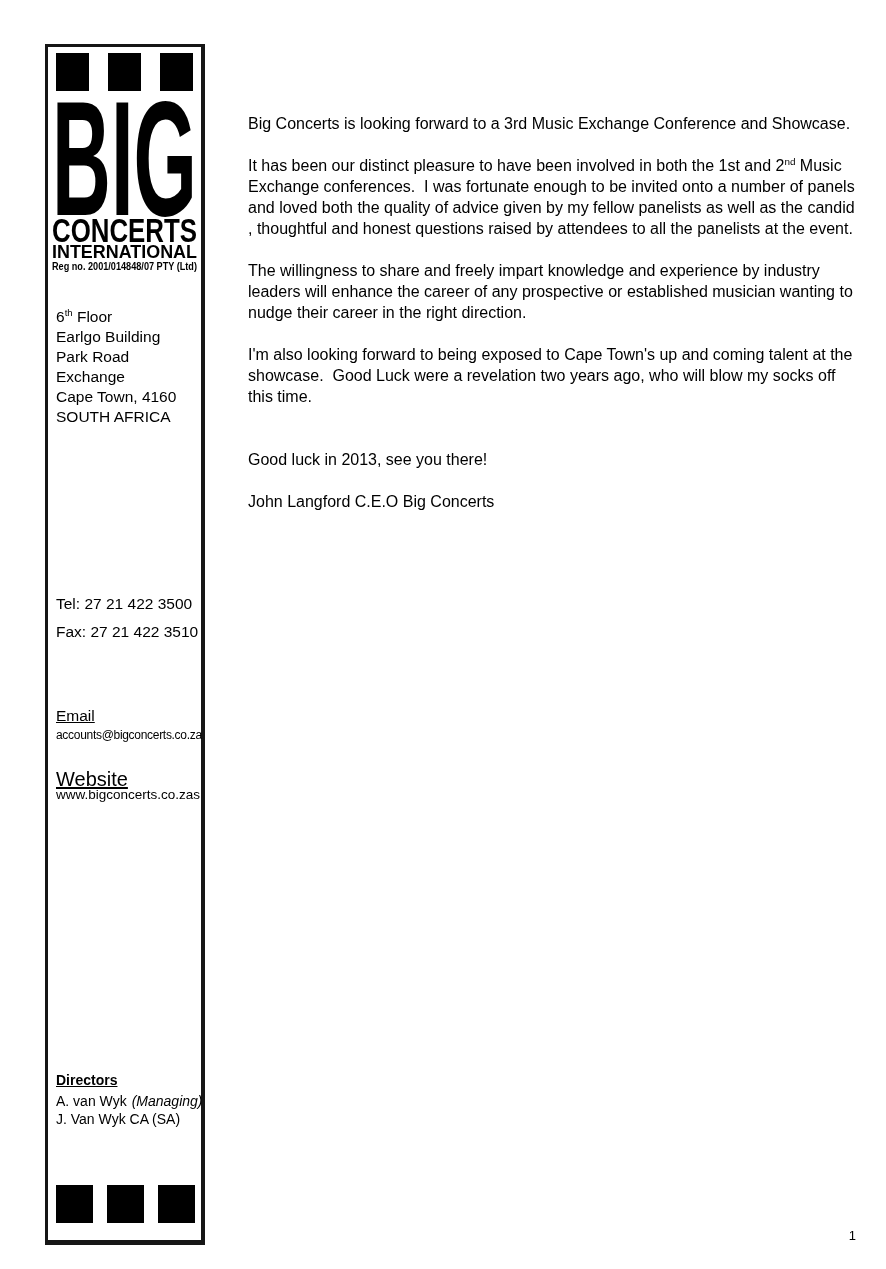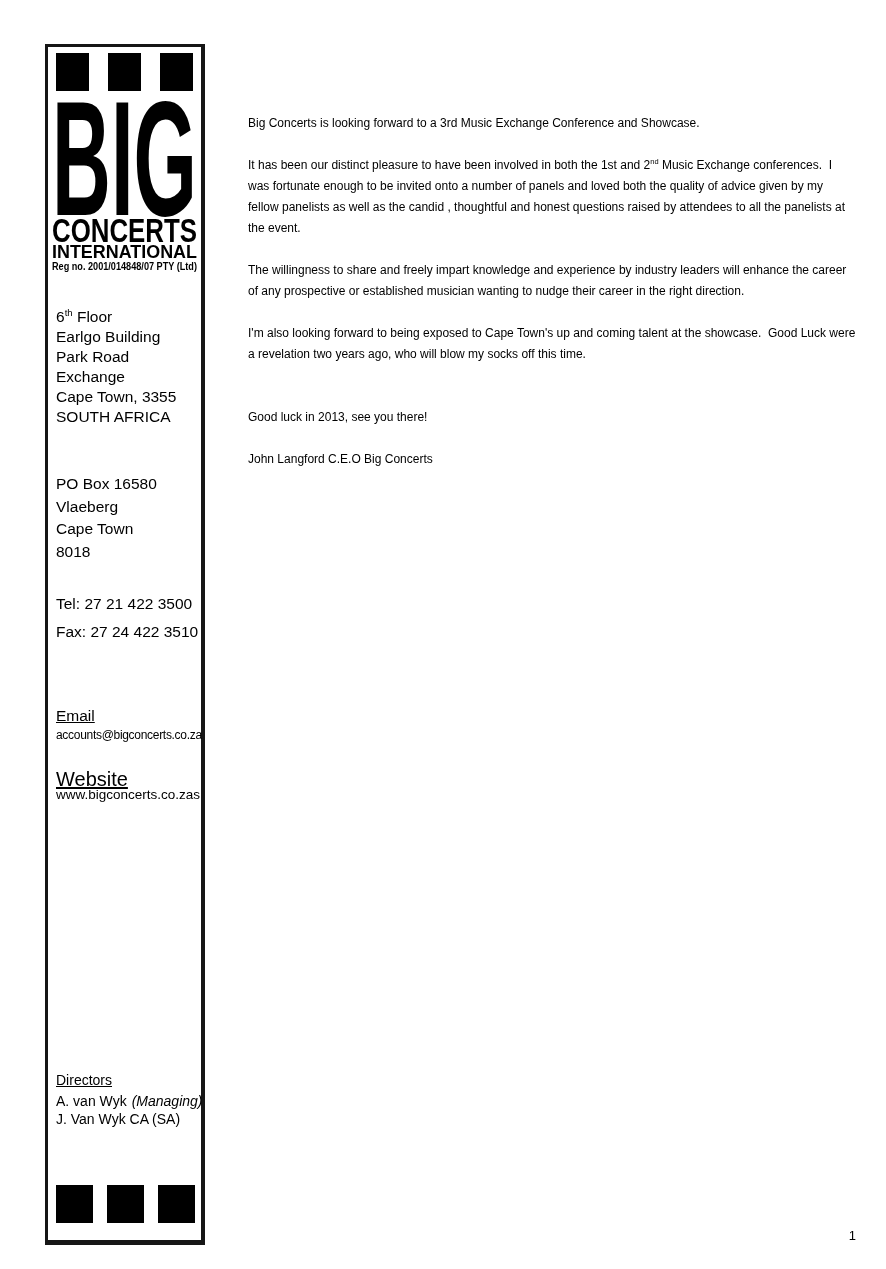--- a/index.html
+++ b/index.html
@@ -16,29 +16,29 @@
   .logo-svg{position:absolute;left:0;top:2px;}
   .sb{position:absolute;left:8px;}
   .addr{top:260px;font-size:15.5px;line-height:20px;}
   .postal{top:426px;font-size:15.5px;line-height:22.5px;}
   .tel{top:548px;font-size:15.5px;}
   .fax{top:576px;font-size:15.5px;}
   .email-label{top:660px;font-size:15.5px;text-decoration:underline;}
   .email-value{top:681px;font-size:12px;letter-spacing:-0.3px;white-space:nowrap;}
   .web-label{top:721px;font-size:20px;text-decoration:underline;}
   .web-value{top:740px;font-size:13.5px;white-space:nowrap;text-align:right;}
-  .dir-label{top:1025px;font-size:14px;text-decoration:underline;}
+  .dir-label{top:1025px;font-size:14px;text-decoration:underline;font-weight:bold;}
   .dir1{top:1046px;font-size:14px;white-space:nowrap;}
   .dir1 i{margin-left:5px;}
   .dir2{top:1064px;font-size:14px;white-space:nowrap;}
   .bottom-squares{top:1138px;display:flex;gap:14px;}
   .bottom-squares .sq{width:37px;height:38px;background:#000;}
   sup{font-size:0.62em;line-height:0;vertical-align:super;}
   
-  .letter{position:absolute;left:248px;top:113px;width:608px;font-size:12px;line-height:21px;}
+  .letter{position:absolute;left:248px;top:113px;width:608px;font-size:16px;line-height:21px;}
   .letter p{margin:0 0 21px 0;}
   .letter p.gap2{margin-bottom:42px;}
   
   .pagenum{position:absolute;right:30px;top:1228px;font-size:13px;}
 </style>
 </head>
 <body>
 
 <div class="page">
 
@@ -52,33 +52,27 @@
       <text x="76.5" y="193" font-size="33" font-weight="bold" text-anchor="middle" textLength="145" lengthAdjust="spacingAndGlyphs" fill="#000">CONCERTS</text>
       <text x="76.5" y="209" font-size="18" font-weight="bold" text-anchor="middle" textLength="145" lengthAdjust="spacingAndGlyphs" fill="#000">INTERNATIONAL</text>
       <text x="76.5" y="221" font-size="11.5" font-weight="bold" text-anchor="middle" textLength="145" lengthAdjust="spacingAndGlyphs" fill="#000">Reg no. 2001/014848/07 PTY (Ltd)</text>
     </svg>
 
     <div class="sb addr">
       <div><span>6</span><sup>th</sup><span> Floor</span></div>
       <div>Earlgo Building</div>
       <div>Park Road</div>
       <div>Exchange</div>
-      <div>Cape Town, 3355</div>
+      <div>Cape Town, 4160</div>
       <div>SOUTH AFRICA</div>
     </div>
 
-    <div class="sb postal">
-      <div>PO Box 16580</div>
-      <div>Vlaeberg</div>
-      <div>Cape Town</div>
-      <div>8018</div>
-    </div>
 
     <div class="sb tel">Tel: 27 21 422 3500</div>
-    <div class="sb fax">Fax: 27 24 422 3510</div>
+    <div class="sb fax">Fax: 27 21 422 3510</div>
 
     <div class="sb email-label">Email</div>
     <div class="sb email-value">accounts@bigconcerts.co.za</div>
 
     <div class="sb web-label">Website</div>
     <div class="sb web-value">www.bigconcerts.co.zas</div>
 
     <div class="sb dir-label">Directors</div>
     <div class="sb dir1"><span>A. van Wyk</span><i>(Managing)</i></div>
     <div class="sb dir2">J. Van Wyk CA (SA)</div>

